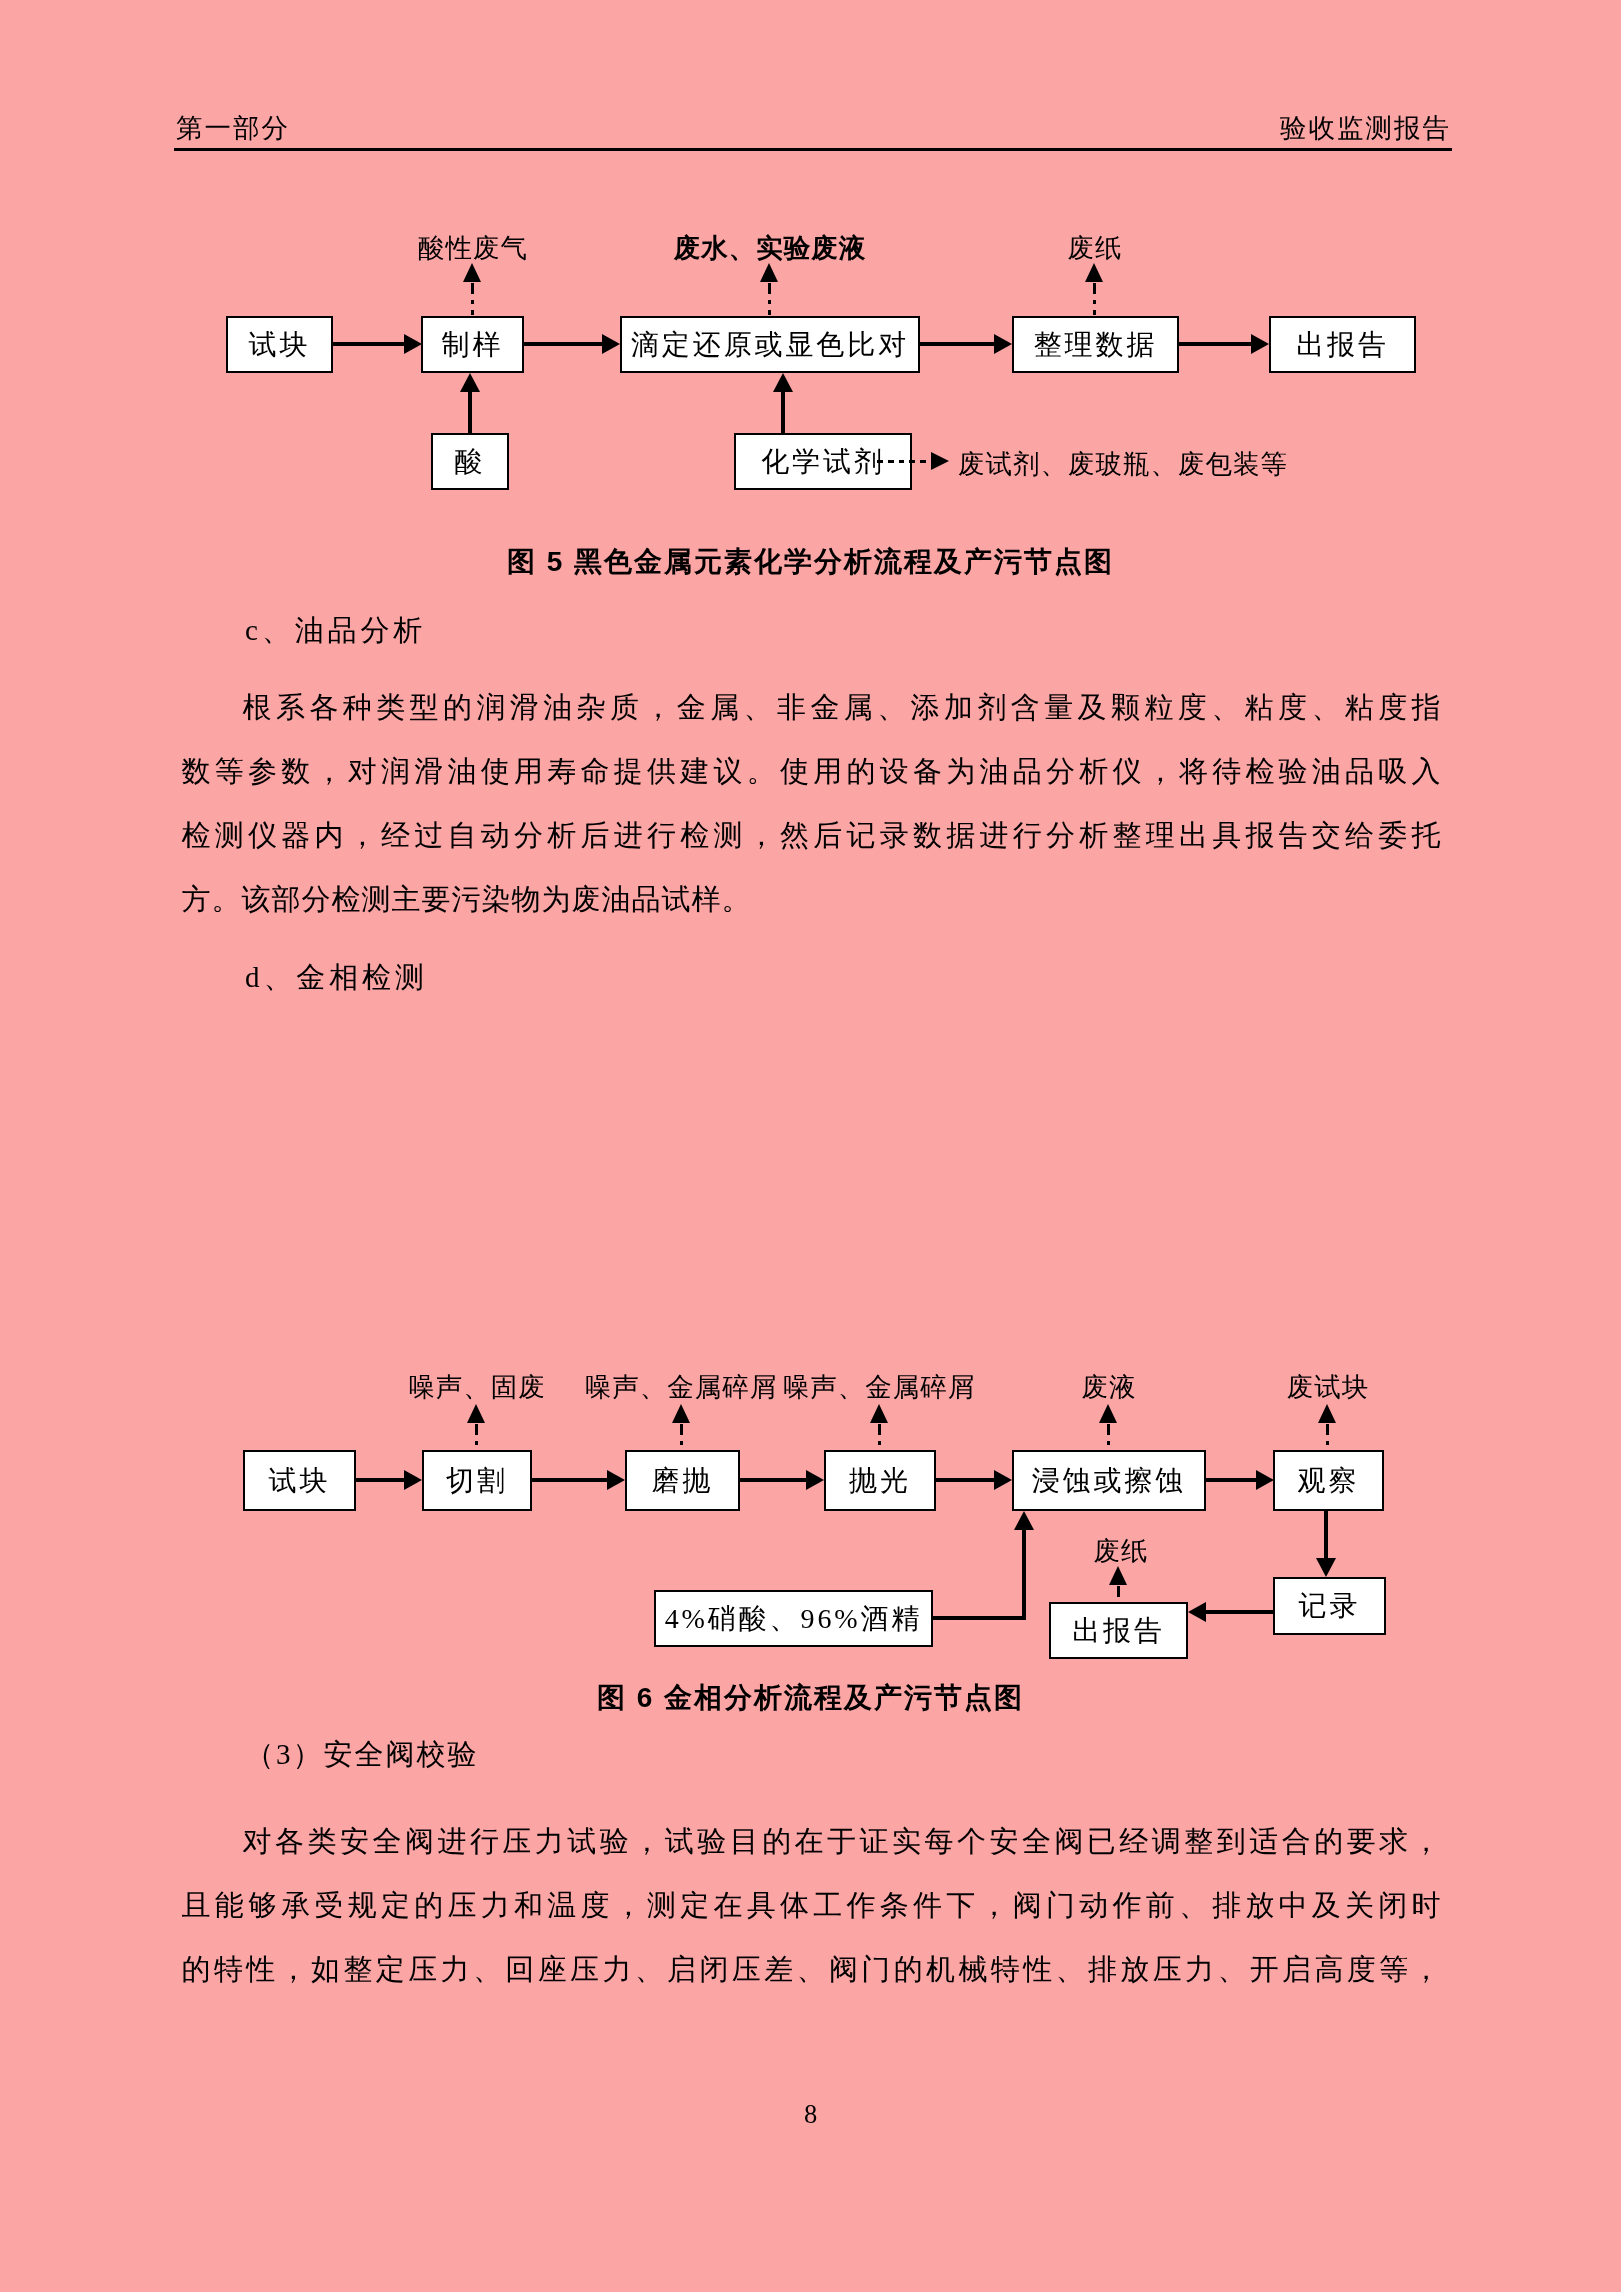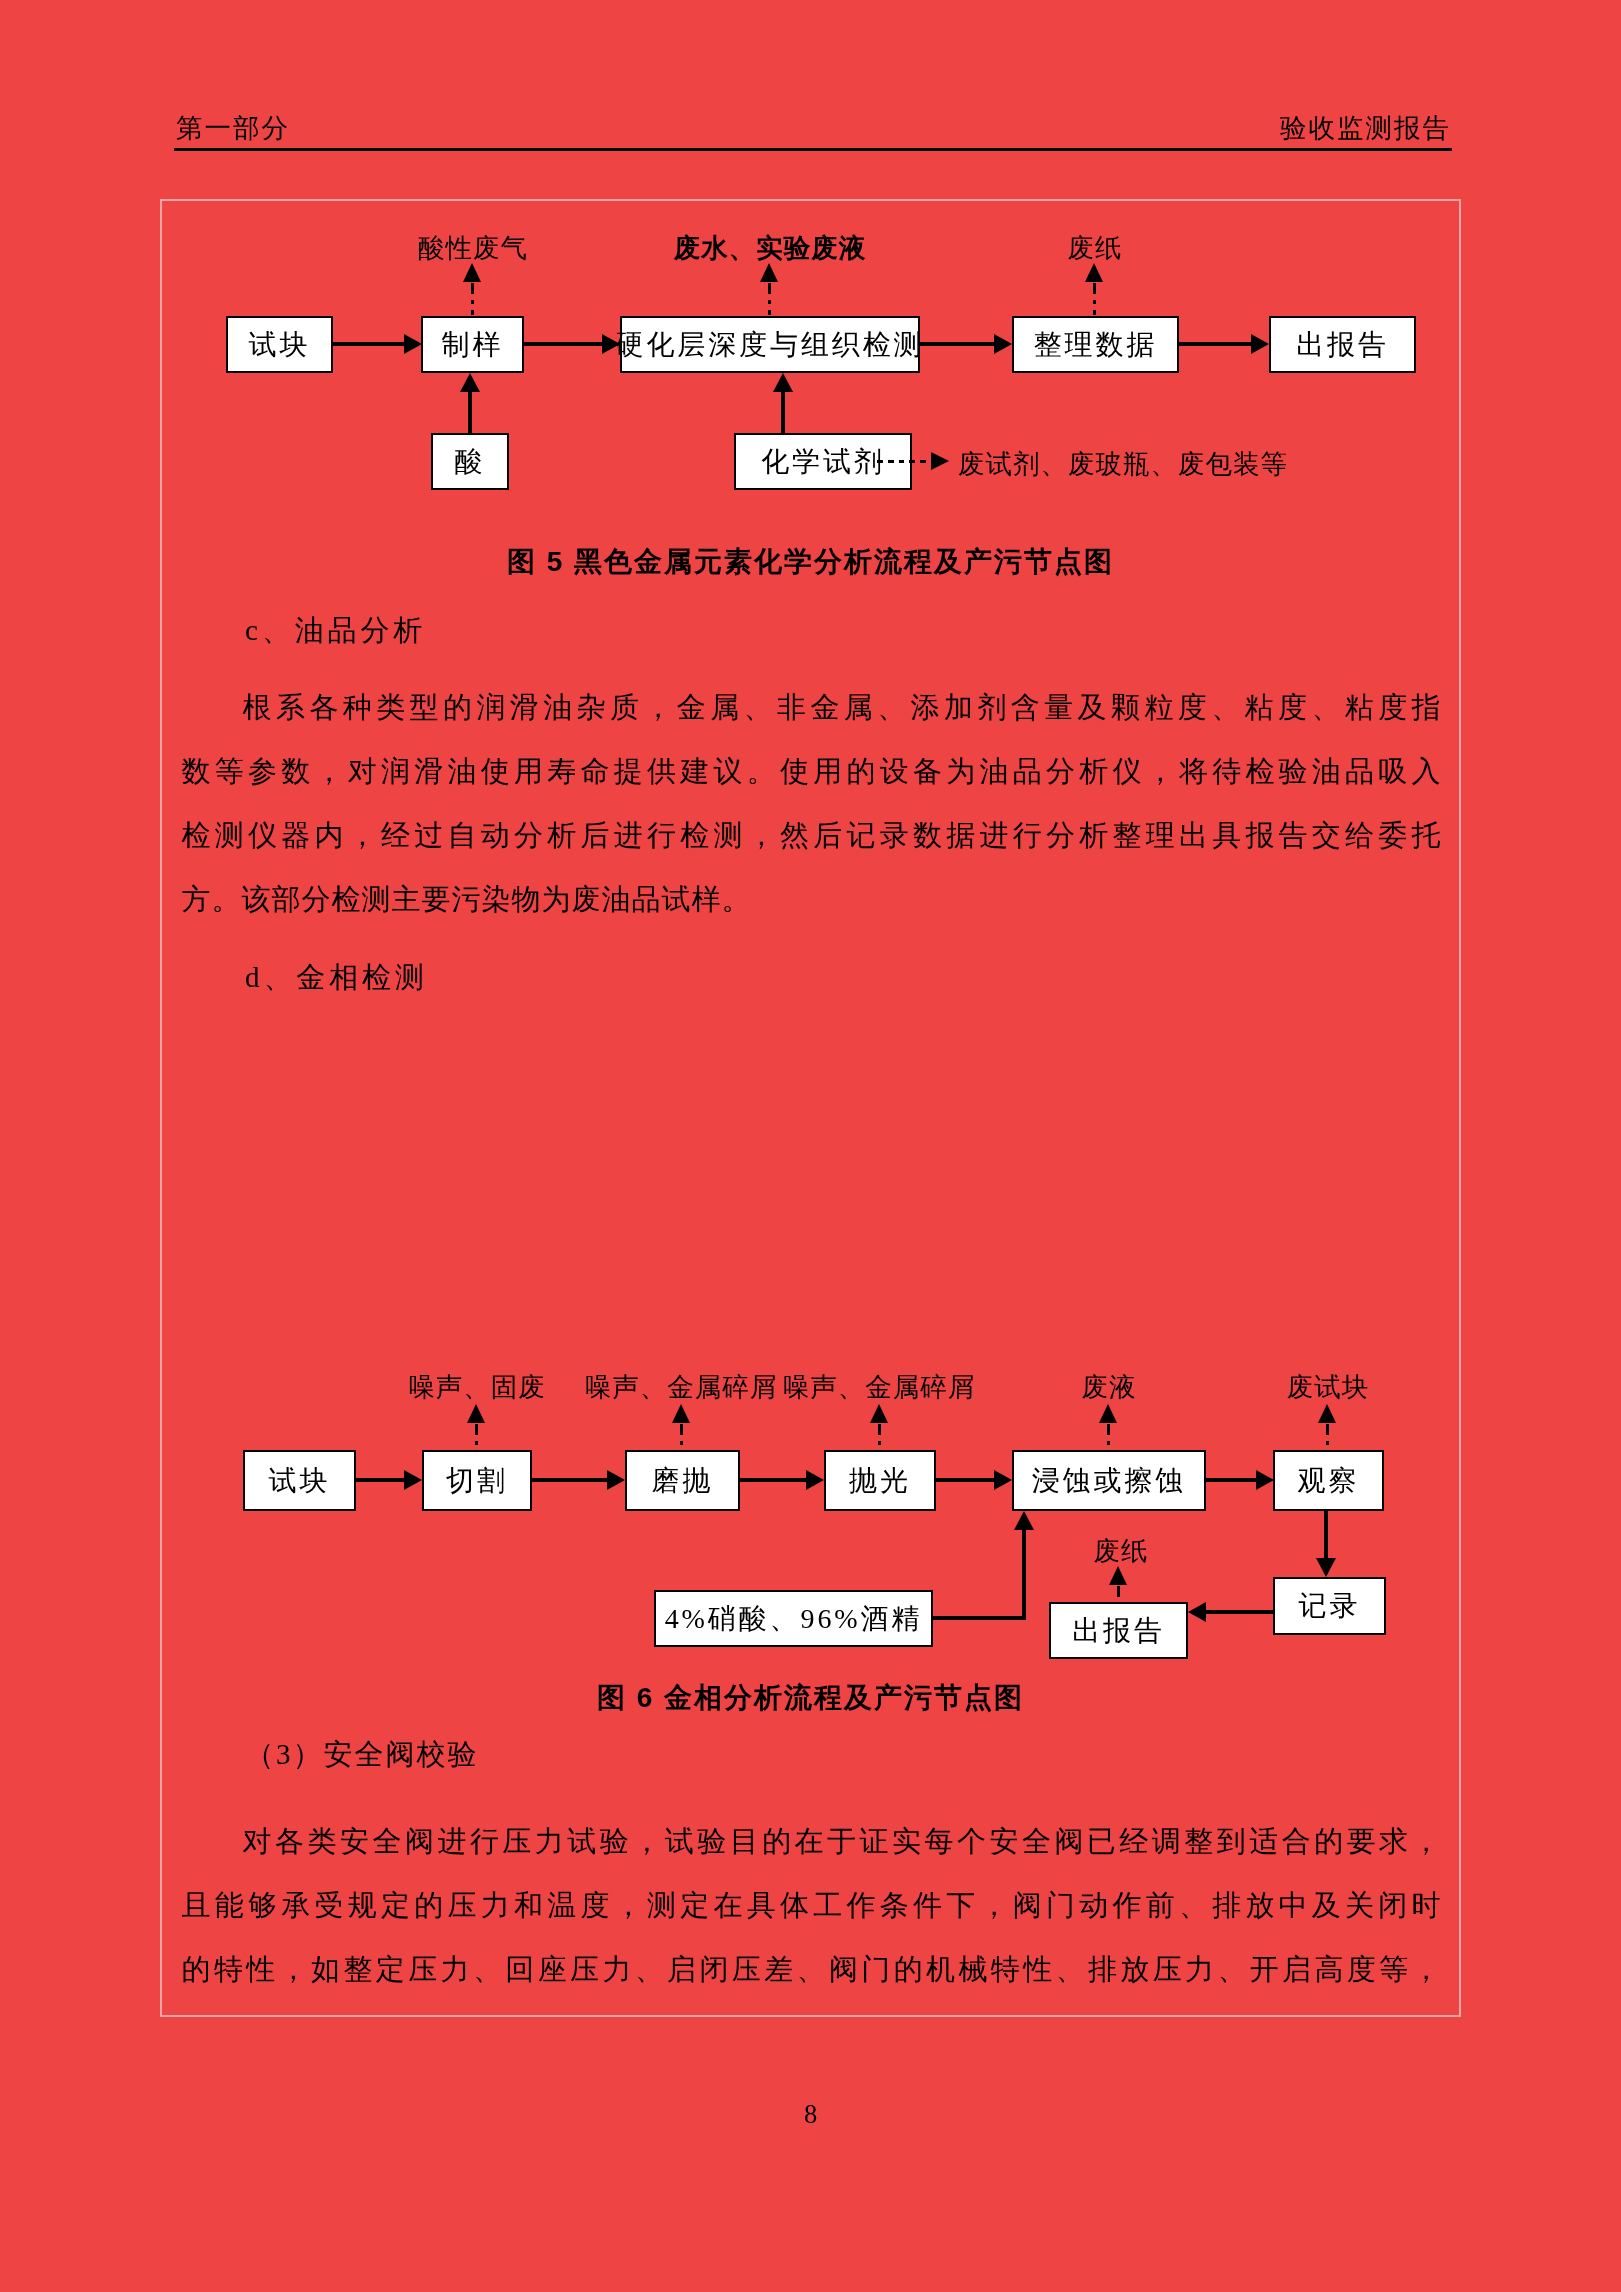--- a/index.html
+++ b/index.html
@@ -1,21 +1,21 @@
 <!DOCTYPE html>
 <html><head>
 <meta charset="utf-8">
 <style>
   * { margin: 0; padding: 0; box-sizing: border-box; }
   html, body { background: #e8e8e8; }
   .page {
     position: relative;
     width: 1621px;
     height: 2293px;
-    background: #ef4444;
+    background: #fca5a5;
     font-family: "Liberation Serif", "DejaVu Serif", serif;
     color: #000;
     overflow: hidden;
   }
   
   .hdr-left {
     position: absolute; left: 176px; top: 110px;
     font-size: 26.5px; letter-spacing: 2px;
   }
   .hdr-right {
@@ -146,21 +146,21 @@
     <div class="flabel" style="left:311px; top:29px;">酸性废气</div>
     <div class="flabel" style="left:608px; top:29px;font-weight:bold;">废水、实验废液</div>
     <div class="flabel" style="left:933px; top:29px;">废纸</div>
 
     <div class="vdash au" style="left:309px; top:82px; height:32px;"></div>
     <div class="vdash au" style="left:606px; top:82px; height:32px;"></div>
     <div class="vdash au" style="left:931px; top:82px; height:32px;"></div>
 
     <div class="fbox" style="left:64px; top:115px; width:107px; height:57px;">试块</div>
     <div class="fbox" style="left:259px; top:115px; width:103px; height:57px;">制样</div>
-    <div class="fbox" style="left:458px; top:115px; width:300px; height:57px;">硬化层深度与组织检测</div>
+    <div class="fbox" style="left:458px; top:115px; width:300px; height:57px;">滴定还原或显色比对</div>
     <div class="fbox" style="left:850px; top:115px; width:167px; height:57px;">整理数据</div>
     <div class="fbox" style="left:1107px; top:115px; width:147px; height:57px;">出报告</div>
 
     <div class="hline ar" style="left:171px; top:141px; width:71px;"></div>
     <div class="hline ar" style="left:362px; top:141px; width:78px;"></div>
     <div class="hline ar" style="left:758px; top:141px; width:74px;"></div>
     <div class="hline ar" style="left:1016px; top:141px; width:73px;"></div>
 
     <div class="fbox" style="left:269px; top:232px; width:78px; height:57px;">酸</div>
     <div class="fbox" style="left:532px; top:232px; width:178px; height:57px;margin-left:40px;">化学试剂</div>

